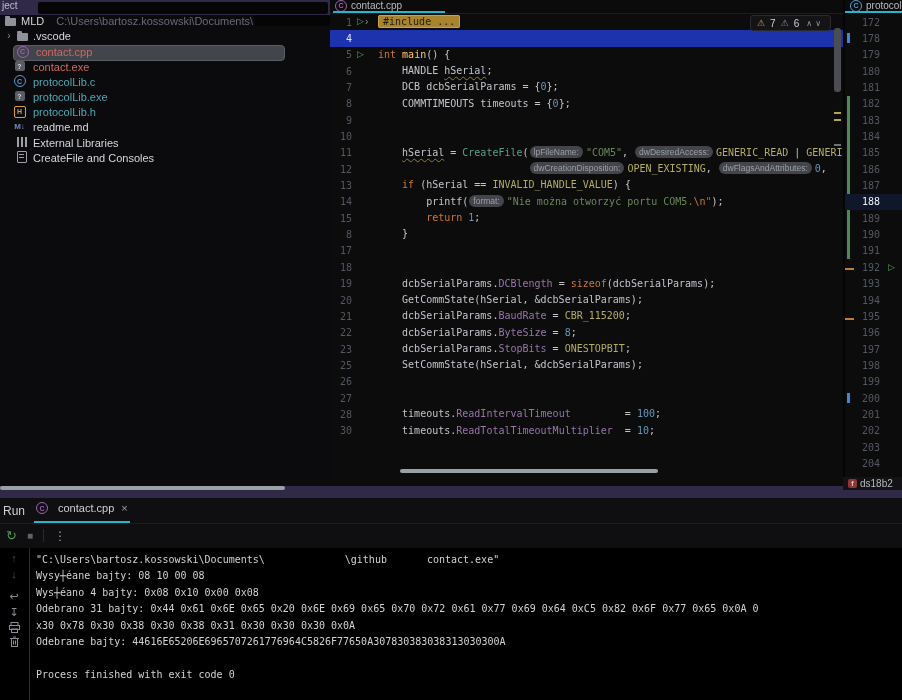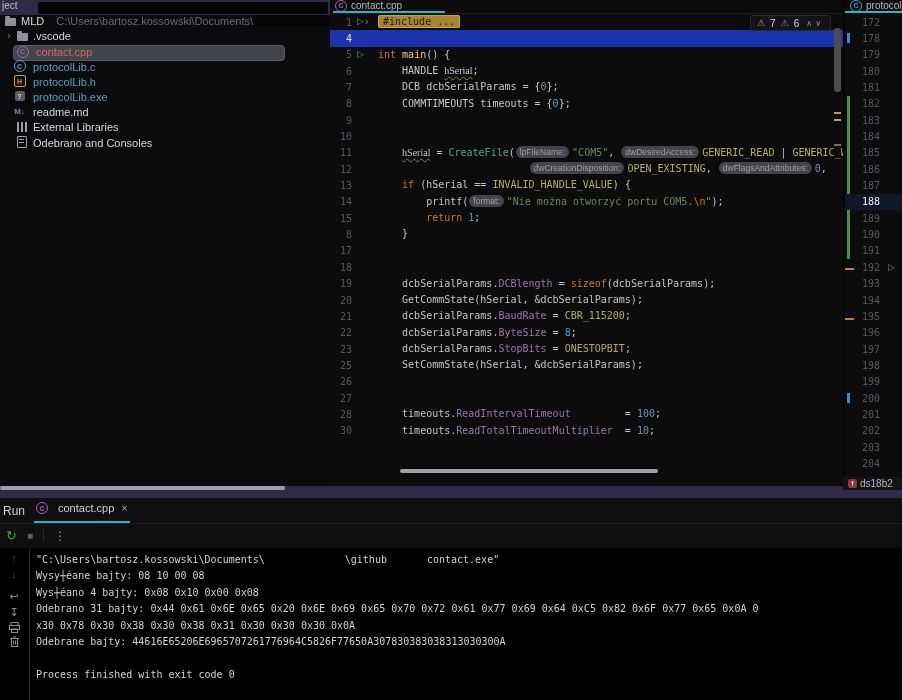--- a/index.html
+++ b/index.html
@@ -44,21 +44,21 @@
   .cl{display:flex;align-items:center;height:16.35px;}
   .cl.caret{background:#1d33ae;}
   .ln{flex:none;width:22px;text-align:right;color:#545861;font:10px "DejaVu Sans Mono",monospace;}
   .cl.caret .ln{color:#dfe4f2;}
   .gi{flex:none;width:26px;display:flex;gap:1px;padding-left:5px;box-sizing:border-box;}
   .runa{color:#58a65c;font-size:9px;line-height:1;}
   .foldc{color:#8a8d93;font-size:10px;line-height:1;}
   .code{white-space:pre;font:10px/16.35px "DejaVu Sans Mono",monospace;color:#c3c5cb;}
   .tk-k{color:#cc7832;} .tk-t{color:#c3c5cb;} .tk-fn{color:#ffc66d;} .tk-call{color:#56a08a;}
   .tk-s{color:#6a8759;} .tk-esc{color:#cc7832;} .tk-m{color:#b3ae60;} .tk-f{color:#9876aa;} .tk-n{color:#6897bb;}
-  .tk-u{color:#c3c5cb;text-decoration:underline wavy #8f7e3c 1px;text-underline-offset:2px;font-family:Liberation Serif, serif;}
+  .tk-u{color:#c3c5cb;text-decoration:underline wavy #8f7e3c 1px;text-underline-offset:2px;}
   .tk-pill{font:8.5px "Liberation Sans",sans-serif;background:#43454a;color:#9ba0a8;border-radius:7px;
            padding:1px 4px;margin:0 3px 0 1px;vertical-align:1px;}
   .tk-fold{background:#a8842f;color:#241c06;border:1px solid #caa24a;border-radius:2px;padding:0 4px;}
   #inspections{position:absolute;right:12px;top:15px;height:14px;display:flex;align-items:center;gap:5px;
                background:#141416;border:1px solid #2a2a2e;border-radius:3px;padding:0 6px;font-size:10px;color:#cfd2d8;}
   #inspections .warn-y{color:#d9a343;font-size:9px;} #inspections .warn-g{color:#9296a1;font-size:9px;}
   #inspections .chevs{color:#9296a1;font-size:8px;letter-spacing:3px;margin-left:2px;}
   #evscroll{position:absolute;right:1px;top:14px;width:8px;height:458px;}
   #evthumb{position:absolute;left:0;top:14px;width:7px;height:64px;background:#4b4d52;border-radius:3px;}
   .vmark{position:absolute;left:0;width:7px;height:2px;}
@@ -131,58 +131,65 @@
         <div class="trow selected">
           <span class="chev"></span>
           <span class="ticon">
             <span class="ticon i-cpp">C</span>
           </span>
           <span style="color: rgb(207, 106, 96);">contact.cpp</span>
         </div>
         <div class="trow">
           <span class="chev"></span>
           <span class="ticon">
+            <span class="ticon i-exe">?</span>
+          </span>
+          <span style="color: rgb(207, 106, 96);">contact.exe</span>
+        </div>
+        <div class="trow">
+          <span class="chev"></span>
+          <span class="ticon">
             <span class="ticon i-c">C</span>
           </span>
           <span style="color: rgb(77, 168, 181);">protocolLib.c</span>
         </div>
         <div class="trow">
           <span class="chev"></span>
           <span class="ticon">
+            <span class="ticon i-exe">?</span>
+          </span>
+          <span style="color: rgb(77, 168, 181);">protocolLib.exe</span>
+        </div>
+        <div class="trow">
+          <span class="chev"></span>
+          <span class="ticon">
             <span class="ticon i-h">H</span>
           </span>
           <span style="color: rgb(77, 168, 181);">protocolLib.h</span>
         </div>
         <div class="trow">
           <span class="chev"></span>
           <span class="ticon">
-            <span class="ticon i-exe">?</span>
-          </span>
-          <span style="color: rgb(77, 168, 181);">protocolLib.exe</span>
-        </div>
-        <div class="trow">
-          <span class="chev"></span>
-          <span class="ticon">
             <span class="ticon i-md">M↓</span>
           </span>
           <span style="color: rgb(213, 215, 221);">readme.md</span>
         </div>
         <div class="trow">
           <span class="chev"></span>
           <span class="ticon">
             <span class="i-lib"></span>
           </span>
           <span style="color: rgb(213, 215, 221);">External Libraries</span>
         </div>
         <div class="trow">
           <span class="chev"></span>
           <span class="ticon">
             <span class="i-scratch"></span>
           </span>
-          <span style="color: rgb(213, 215, 221);">Odebrano and Consoles</span>
+          <span style="color: rgb(213, 215, 221);">CreateFile and Consoles</span>
         </div>
       </div>
   </div>
   <div id="proj-hscroll"></div>
 
   <div id="band"></div>
 
   <div id="editor">
     <div id="etabbar">
       <div class="etab">

